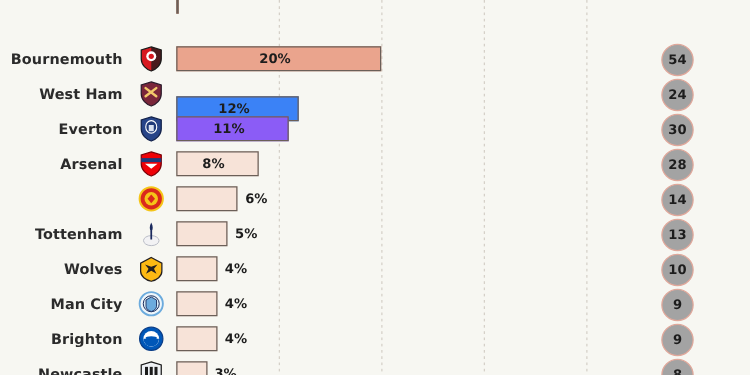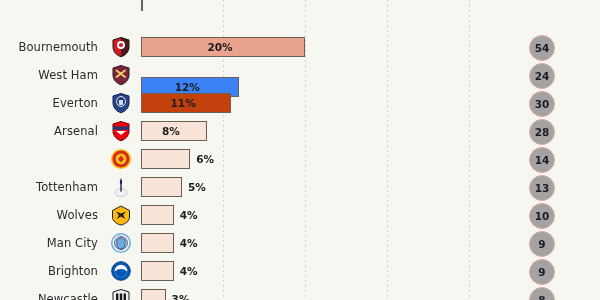--- a/index.html
+++ b/index.html
@@ -21,21 +21,21 @@
   }
 
   
   .row{
     position:absolute;left:0;width:600px;height:28px;
     display:flex;align-items:center;
   }
   .team-label{
     position:absolute;left:0;width:98px;text-align:right;
     font-size:11.5px;color:#2b2b2b;letter-spacing:.1px;
-    white-space:nowrap;overflow:hidden;
+    white-space:nowrap;overflow:hidden;font-weight:bold;
   }
   .crest{
     position:absolute;left:108px;width:26px;height:26px;
     display:flex;align-items:center;justify-content:center;
   }
   .crest svg{display:block;}
 
   
   .bar{
     position:absolute;left:141px;height:20px;top:4px;
@@ -105,21 +105,21 @@
       </div>
       <div class="row" style="top: 89px;">
         <div class="team-label">Everton</div>
         <div class="crest">
           <svg width="22" height="22" viewBox="0 0 22 22">
             <path d="M11 1.5 L19 4 V11 C19 16 15 19.5 11 20.8 C7 19.5 3 16 3 11 V4 Z" fill="#274488" stroke="#12214a" stroke-width="1"></path>
             <ellipse cx="11" cy="9.5" rx="4.4" ry="5" fill="#1f3a7a" stroke="#fff" stroke-width=".9"></ellipse>
             <rect x="9" y="8" width="4" height="5" fill="#d8e0f0"></rect>
           </svg>
         </div>
-        <div class="bar" style="width: 90.2px; background: #c2410c; border-color: rgb(107, 95, 88);">
+        <div class="bar" style="width: 90.2px; background: #8b5cf6; border-color: rgb(107, 95, 88);">
           <span class="inlabel">11%</span>
         </div>
         <div class="circle">30</div>
       </div>
       <div class="row" style="top: 117px; padding-left: 45px;">
         <div class="team-label">Arsenal</div>
         <div class="crest">
           <svg width="22" height="22" viewBox="0 0 22 22">
             <path d="M11 1.5 L19 4 V11 C19 16 15 19.5 11 20.8 C7 19.5 3 16 3 11 V4 Z" fill="#ef0107" stroke="#7a0007" stroke-width="1"></path>
             <rect x="3" y="6.5" width="16" height="3.2" fill="#1b3a7a"></rect>

